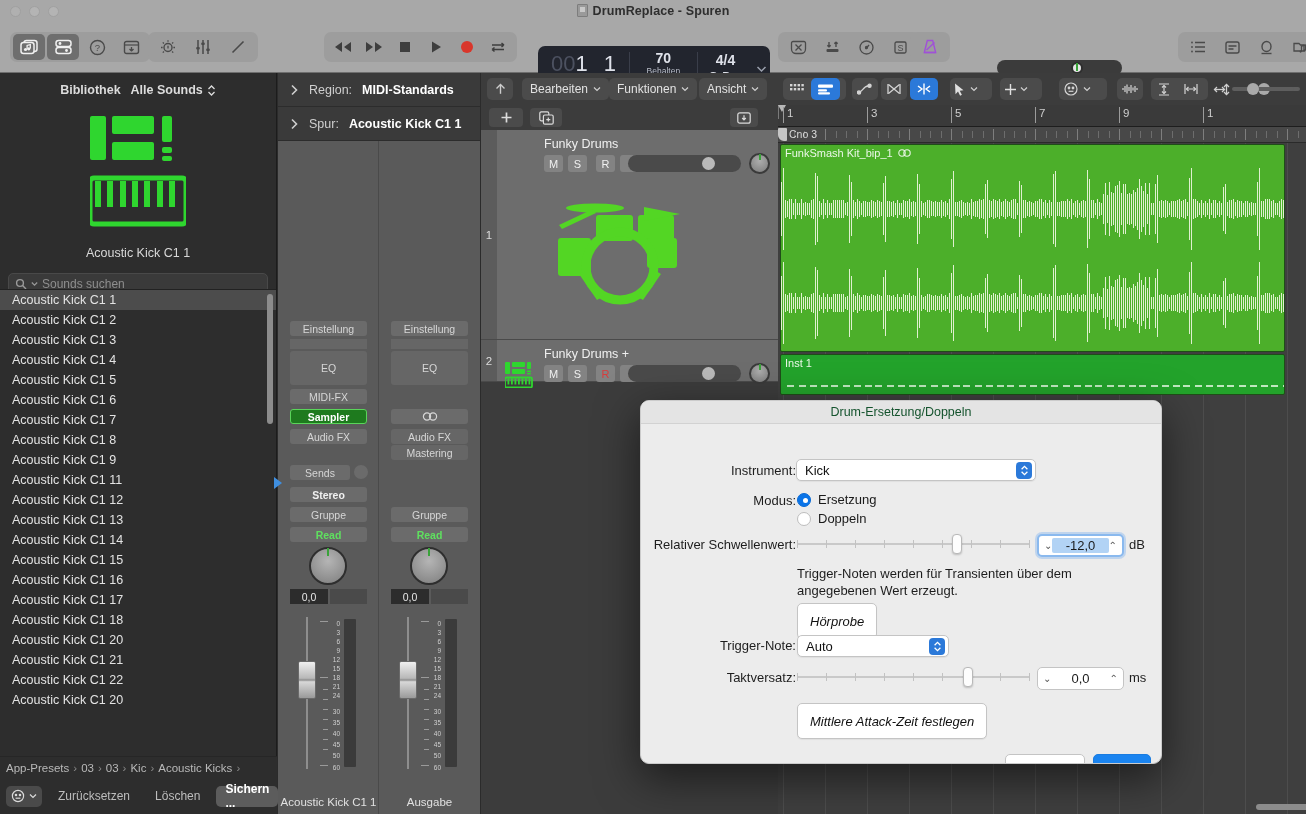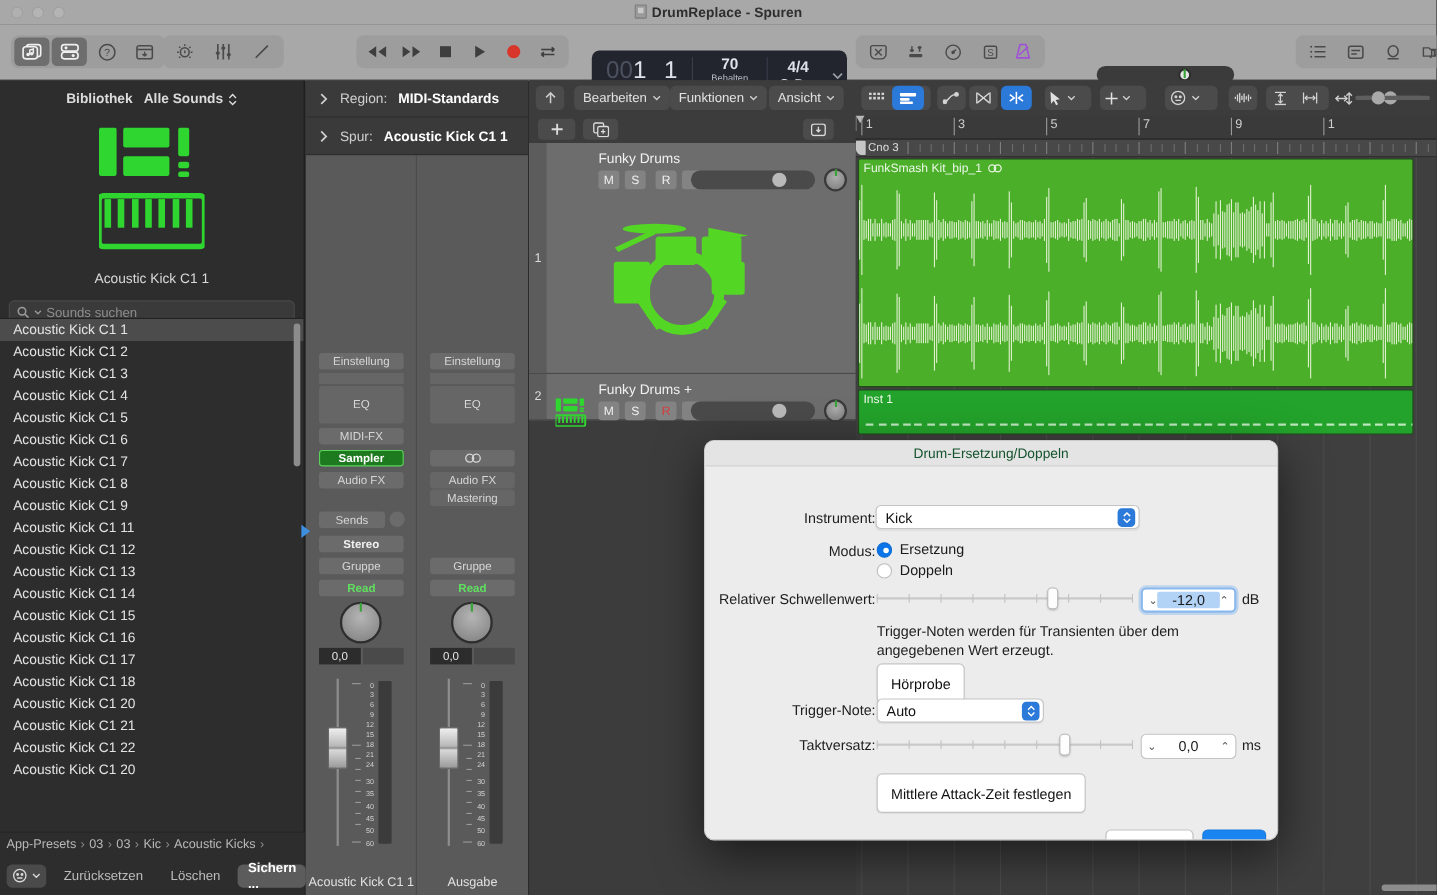--- a/index.html
+++ b/index.html
@@ -242,21 +242,21 @@
                 background:#fdfdfd; border:1px solid #b9b9b9; box-shadow:0 1px 2px rgba(0,0,0,.2); }
   .spin { position:absolute; height:23px; background:#fff; border:1px solid #c4c4c4;
           border-radius:5px; display:flex; align-items:center; justify-content:space-between;
           padding:0 5px; font-size:13px; }
   .spin.focus { border:2px solid #8ab9ee; box-shadow:0 0 0 2px rgba(110,170,240,.35); }
   .spin .val { flex:1; text-align:center; }
   .spin .val.sel { background:#b2d3f5; border-radius:2px; padding:0 2px; }
   .spin .ar { color:#555; font-size:10px; }
   .dbtn { position:absolute; height:36px; border-radius:5px; background:#fff;
           border:1px solid #c4c4c4; display:flex; align-items:center; justify-content:center;
-          padding:0 12px; font-size:13px; color:#111; box-shadow:0 1px 1px rgba(0,0,0,.06); }
+          padding:0 12px; font-size:13px; color:#111; box-shadow:0 1px 1px rgba(0,0,0,.06);font-style:italic; }
   .dbtn.primary { background:#1a84f0; border-color:#1a7ce0; color:#fff; }
   .dhelp { position:absolute; font-size:13px; color:#1d1d1d; line-height:17px; }
   .unit { position:absolute; font-size:13px; color:#1d1d1d; }
 </style>
 </head>
 <body>
 
 <div class="app">
 
   <div class="titlebar">

